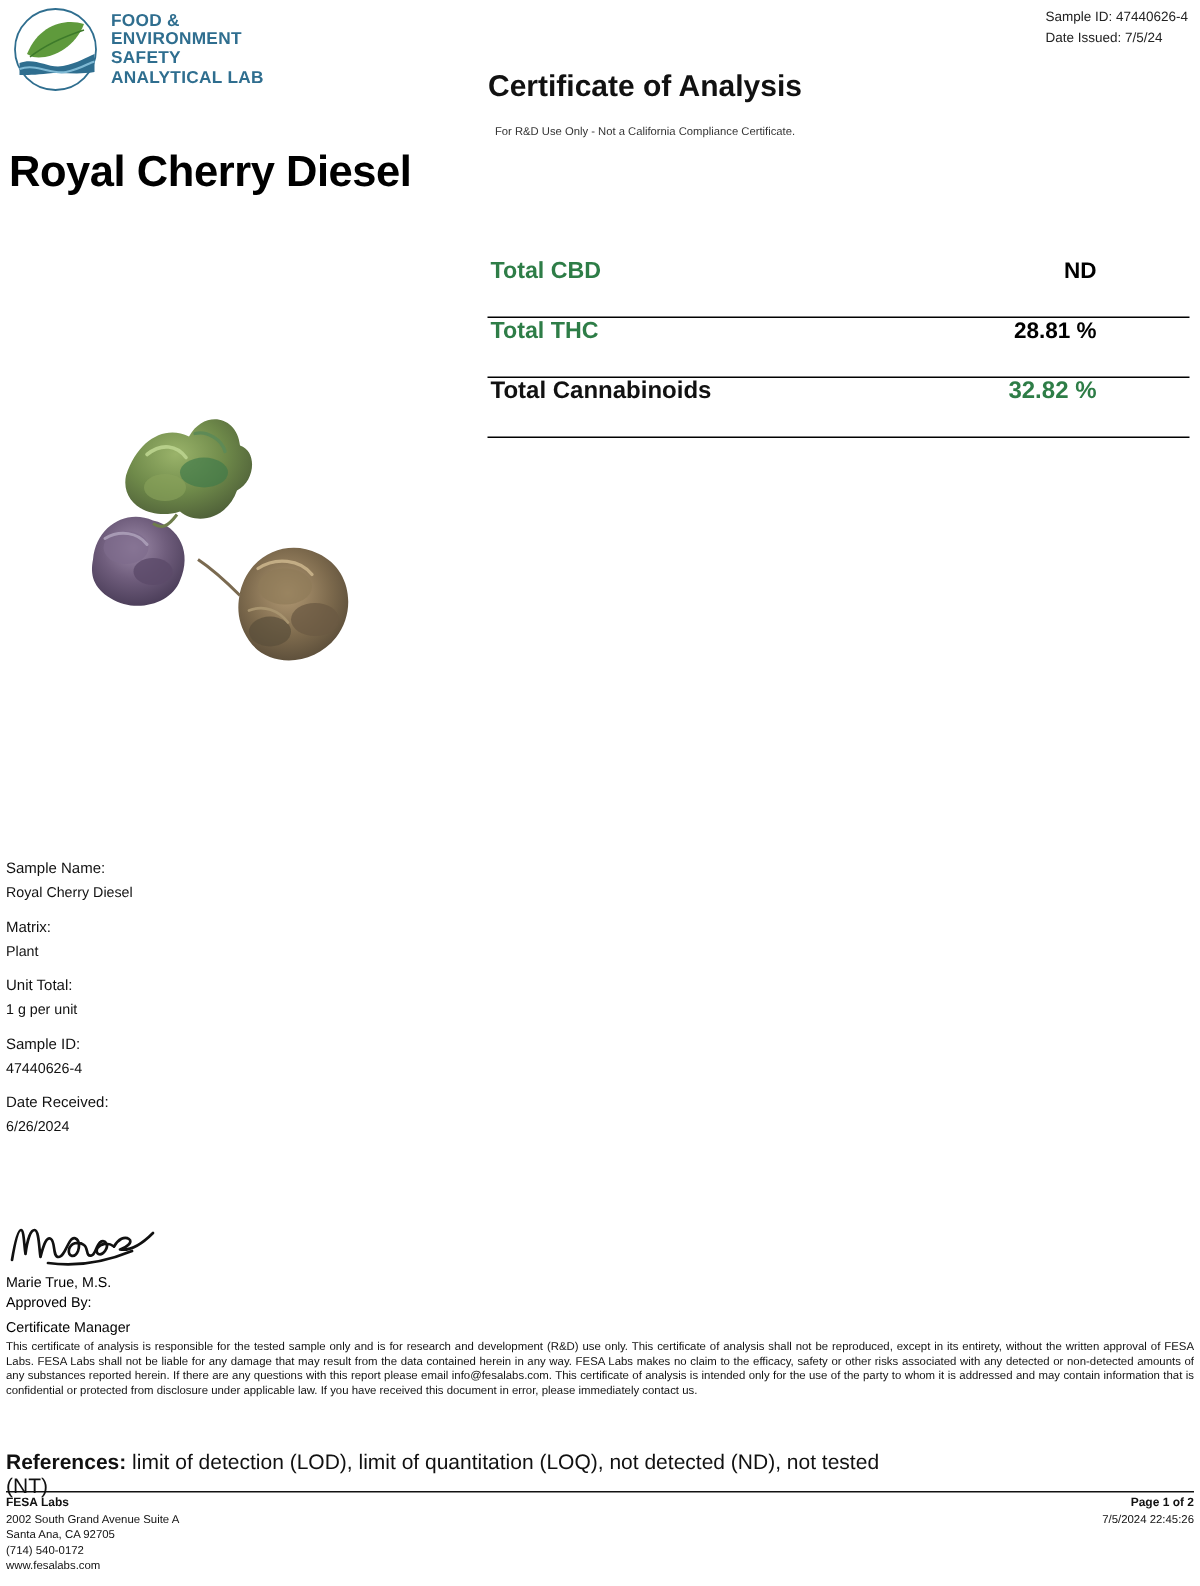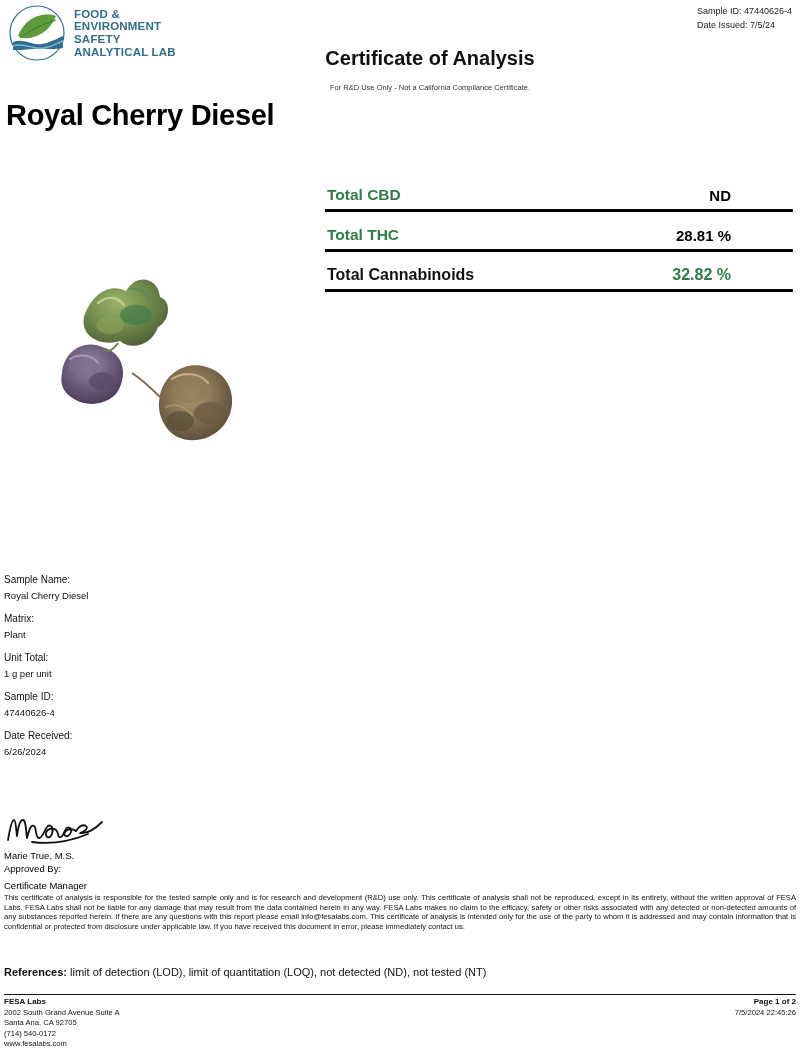--- a/index.html
+++ b/index.html
@@ -89,23 +89,22 @@
 
   
   .summary {
     position: absolute;
     left: 325px;
     top: 172px;
     width: 468px;
   }
   .summary-row {
     display: flex;
-    align-items: flex-end;
     justify-content: space-between;
-    border-bottom: 3px solid #000000;
+    border-bottom: 1px solid #000000;
     padding: 0 2px 5px 2px;
     height: 40px;
   }
   .summary-row .label {
     font-size: 15.5px;
     font-weight: bold;
     color: #2e7d47;
   }
   .summary-row .value {
     font-size: 15px;
@@ -167,21 +166,21 @@
     font-size: 7.6px;
     line-height: 9.6px;
     color: #111;
     text-align: justify;
   }
   .references {
     position: absolute;
     left: 4px;
     top: 966px;
     width: 600px;
-    font-size: 11px;
+    font-size: 14px;
     color: #111;
   }
   .references b { font-weight: bold; }
 
   .footer-rule {
     position: absolute;
     left: 4px;
     top: 994px;
     width: 792px;
     border-top: 1px solid #111;

